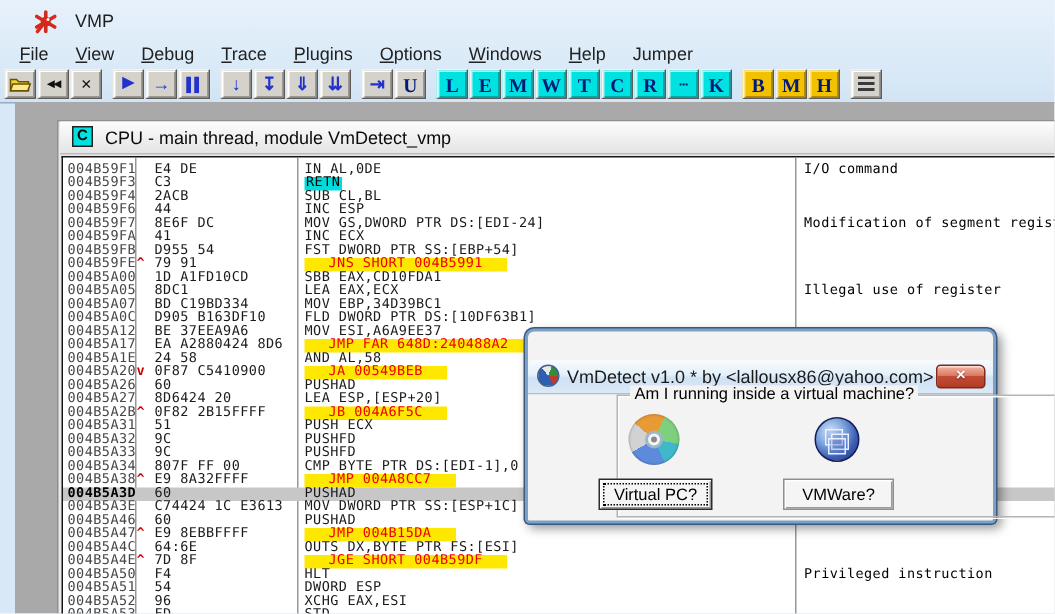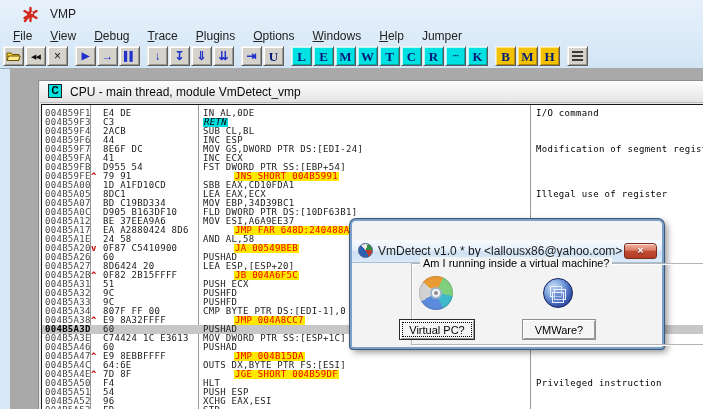--- a/index.html
+++ b/index.html
@@ -55,22 +55,22 @@
   .vsep{position:absolute;top:0;bottom:0;width:1px;background:#989898;}
   .rows{position:absolute;left:0;top:4px;right:0;}
   .row{position:relative;height:9px;line-height:9px;white-space:pre;}
   .row.sel{background:var(--selected-bg);}
   .row.sel .ca{font-weight:bold;color:#000;}
   .ca{position:absolute;left:3px;color:#474747;}
   .cj{position:absolute;left:49px;color:#cc0000;font-weight:bold;}
   .ch{position:absolute;left:61px;}
   .ci{position:absolute;left:161px;}
   .cc{position:absolute;left:494px;color:#000;}
-  .hl-jump{background:var(--jump-bg);color:var(--jump-fg);display:inline-block;padding:0 1px;margin-left:31px;}
-  .hl-ret{background:var(--ret-bg);color:#000;display:inline-block;padding:0 1px;font-style:italic;}
+  .hl-jump{background:var(--jump-bg);color:var(--jump-fg);display:inline-block;padding:0 16px;}
+  .hl-ret{background:var(--ret-bg);color:#000;display:inline-block;padding:0 1px;}
   
   .dlg{position:absolute;left:350px;top:219px;width:314px;height:130px;z-index:10;
     background:#f3f3f3;border:2px solid #7da1c6;border-radius:6px 6px 3px 3px;box-sizing:border-box;
     box-shadow:0 0 0 1px #39597f, 3px 3px 7px rgba(0,0,0,0.45);}
   .dlg-title{position:absolute;left:0;top:0;right:0;height:22px;border-radius:4px 4px 0 0;
     background:linear-gradient(180deg,#f7fbfe 0%,#e4f0fa 45%,#cfe1f3 55%,#dbe9f7 100%);
     border-bottom:1px solid #a8bfd8;margin-top:19px;}
   .dlg-icon{position:absolute;left:6px;top:3px;width:15px;height:15px;border-radius:50%;
     background:conic-gradient(from 210deg,#2f5fb0 0 110deg,#e8e8e8 110deg 170deg,#2e8f3c 170deg 240deg,#c23a2a 240deg 300deg,#2f5fb0 300deg 360deg);
     border:1px solid #44618c;box-sizing:border-box;}
@@ -210,21 +210,21 @@
         <div class="row"><span class="ca">004B5A33</span><span class="ch">9C</span><span class="ci">PUSHFD</span></div>
         <div class="row"><span class="ca">004B5A34</span><span class="ch">807F FF 00</span><span class="ci">CMP BYTE PTR DS:[EDI-1],0</span></div>
         <div class="row"><span class="ca">004B5A38</span><span class="cj">^</span><span class="ch">E9 8A32FFFF</span><span class="ci"><span class="hl-jump">JMP 004A8CC7</span></span></div>
         <div class="row sel"><span class="ca">004B5A3D</span><span class="ch">60</span><span class="ci">PUSHAD</span></div>
         <div class="row"><span class="ca">004B5A3E</span><span class="ch">C74424 1C E3613</span><span class="ci">MOV DWORD PTR SS:[ESP+1C]</span></div>
         <div class="row"><span class="ca">004B5A46</span><span class="ch">60</span><span class="ci">PUSHAD</span></div>
         <div class="row"><span class="ca">004B5A47</span><span class="cj">^</span><span class="ch">E9 8EBBFFFF</span><span class="ci"><span class="hl-jump">JMP 004B15DA</span></span></div>
         <div class="row"><span class="ca">004B5A4C</span><span class="ch">64:6E</span><span class="ci">OUTS DX,BYTE PTR FS:[ESI]</span></div>
         <div class="row"><span class="ca">004B5A4E</span><span class="cj">^</span><span class="ch">7D 8F</span><span class="ci"><span class="hl-jump">JGE SHORT 004B59DF</span></span></div>
         <div class="row"><span class="ca">004B5A50</span><span class="ch">F4</span><span class="ci">HLT</span><span class="cc">Privileged instruction</span></div>
-        <div class="row"><span class="ca">004B5A51</span><span class="ch">54</span><span class="ci">PUSH ESP</span></div>
+        <div class="row"><span class="ca">004B5A51</span><span class="ch">54</span><span class="ci">DWORD ESP</span></div>
         <div class="row"><span class="ca">004B5A52</span><span class="ch">96</span><span class="ci">XCHG EAX,ESI</span></div>
         <div class="row"><span class="ca">004B5A53</span><span class="ch">FD</span><span class="ci">STD</span></div>
       </div>
   </div>
 </section>
 
 <div class="dlg">
   <div class="dlg-title">
     <span class="dlg-icon"></span>
     <span class="dlg-title-text">VmDetect v1.0 * by &lt;lallousx86@yahoo.com&gt;</span>

